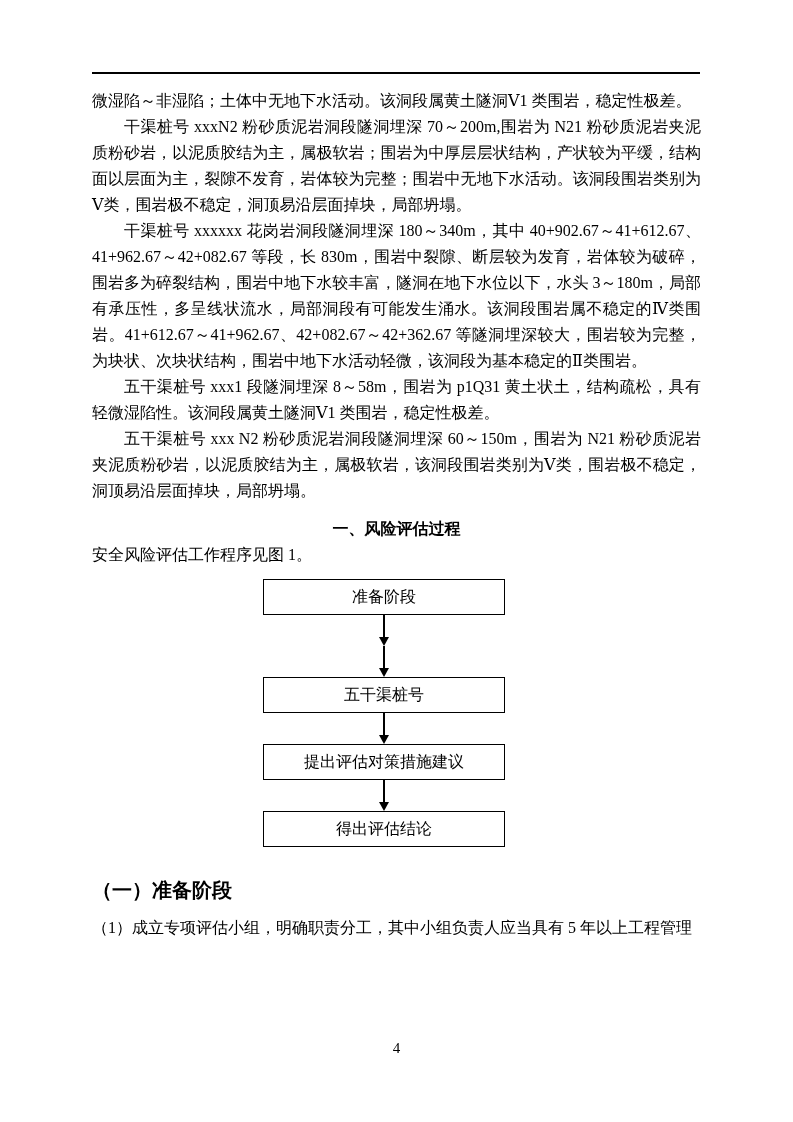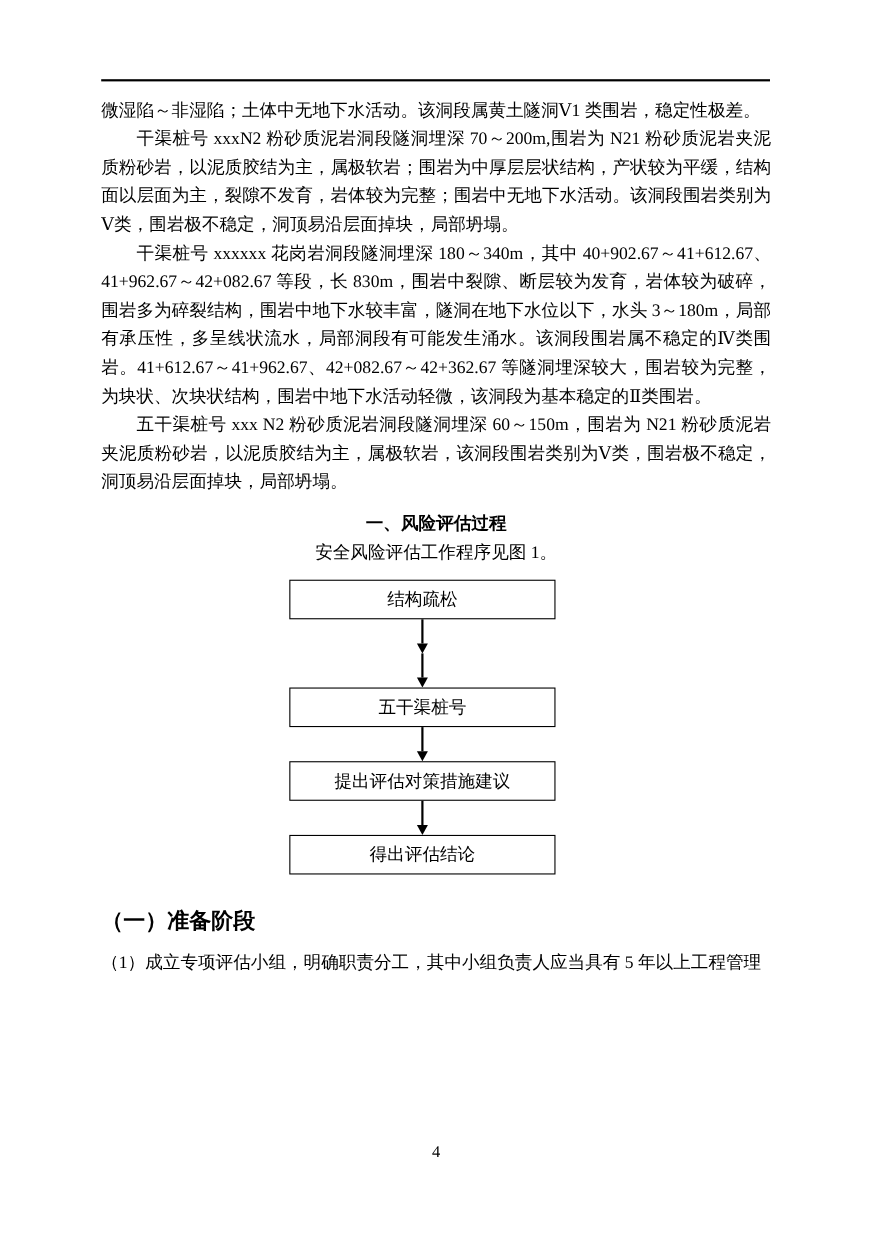--- a/index.html
+++ b/index.html
@@ -44,21 +44,20 @@
     margin: 12px 0 0 0;
     font-size: 16px;
     font-weight: bold;
     line-height: 26px;
     text-align: center;
   }
   .figure-intro {
     margin: 0;
     font-size: 16px;
     line-height: 26px;
-    text-align: center;
   }
   .flowchart {
     margin: 11px 0 0 171px;
     width: 242px;
     display: flex;
     flex-direction: column;
     align-items: center;
   }
   .flow-box {
     box-sizing: border-box;
@@ -106,31 +105,32 @@
 
 <div class="page">
 
   <div class="header-rule"></div>
 
   <div class="content">
 
     <p class="body-par">微湿陷～非湿陷；土体中无地下水活动。该洞段属黄土隧洞Ⅴ1 类围岩，稳定性极差。</p>
     <p class="body-par indent">干渠桩号 xxxN2 粉砂质泥岩洞段隧洞埋深 70～200m,围岩为 N21 粉砂质泥岩夹泥质粉砂岩，以泥质胶结为主，属极软岩；围岩为中厚层层状结构，产状较为平缓，结构面以层面为主，裂隙不发育，岩体较为完整；围岩中无地下水活动。该洞段围岩类别为Ⅴ类，围岩极不稳定，洞顶易沿层面掉块，局部坍塌。</p>
     <p class="body-par indent">干渠桩号 xxxxxx 花岗岩洞段隧洞埋深 180～340m，其中 40+902.67～41+612.67、41+962.67～42+082.67 等段，长 830m，围岩中裂隙、断层较为发育，岩体较为破碎，围岩多为碎裂结构，围岩中地下水较丰富，隧洞在地下水位以下，水头 3～180m，局部有承压性，多呈线状流水，局部洞段有可能发生涌水。该洞段围岩属不稳定的Ⅳ类围岩。41+612.67～41+962.67、42+082.67～42+362.67 等隧洞埋深较大，围岩较为完整，为块状、次块状结构，围岩中地下水活动轻微，该洞段为基本稳定的Ⅱ类围岩。</p>
+    <p class="body-par indent">五干渠桩号 xxx1 段隧洞埋深 8～58m，围岩为 p1Q31 黄土状土，结构疏松，具有轻微湿陷性。该洞段属黄土隧洞Ⅴ1 类围岩，稳定性极差。</p>
     <p class="body-par indent">五干渠桩号 xxx N2 粉砂质泥岩洞段隧洞埋深 60～150m，围岩为 N21 粉砂质泥岩夹泥质粉砂岩，以泥质胶结为主，属极软岩，该洞段围岩类别为Ⅴ类，围岩极不稳定，洞顶易沿层面掉块，局部坍塌。</p>
 
 
     <h3 class="section-heading">一、风险评估过程</h3>
 
     <p class="figure-intro">安全风险评估工作程序见图 1。</p>
 
     <div class="flowchart">
 
       <div class="flow-box">
-        <span>结构疏松</span>
+        <span>准备阶段</span>
       </div>
 
       <div class="flow-arrow">
         <div class="stem"></div>
         <div class="head"></div>
       </div>
 
 
       <div class="flow-arrow">
         <div class="stem"></div>

